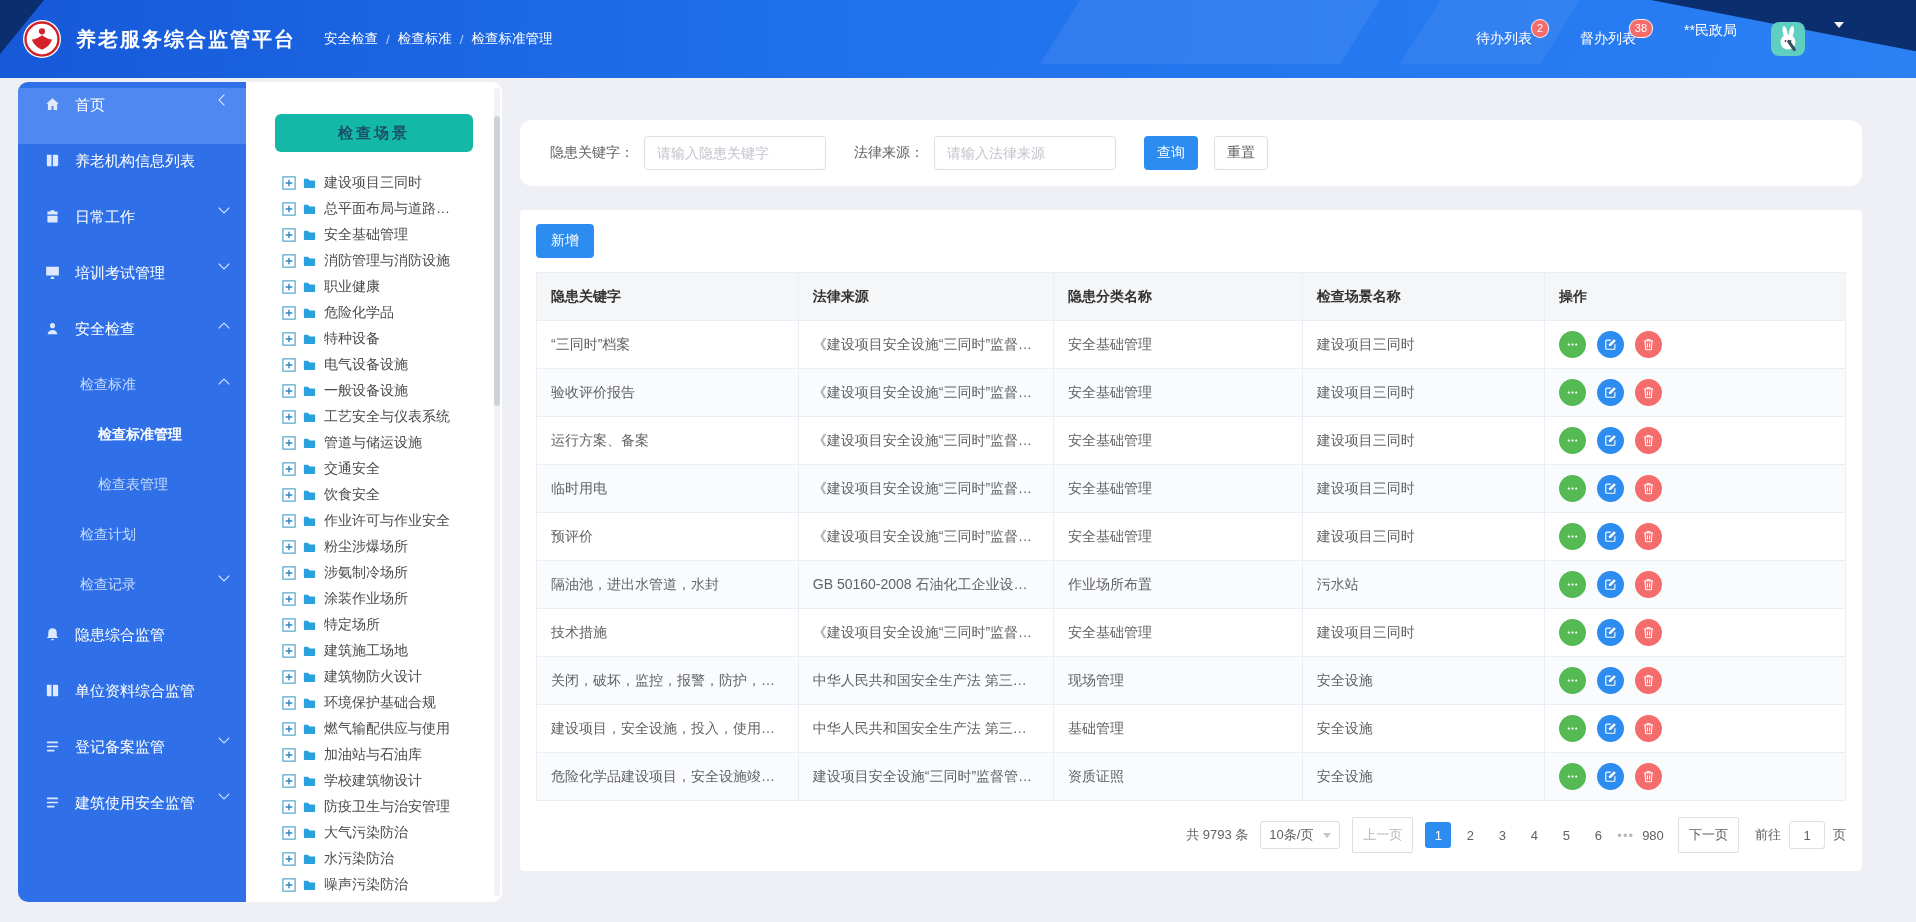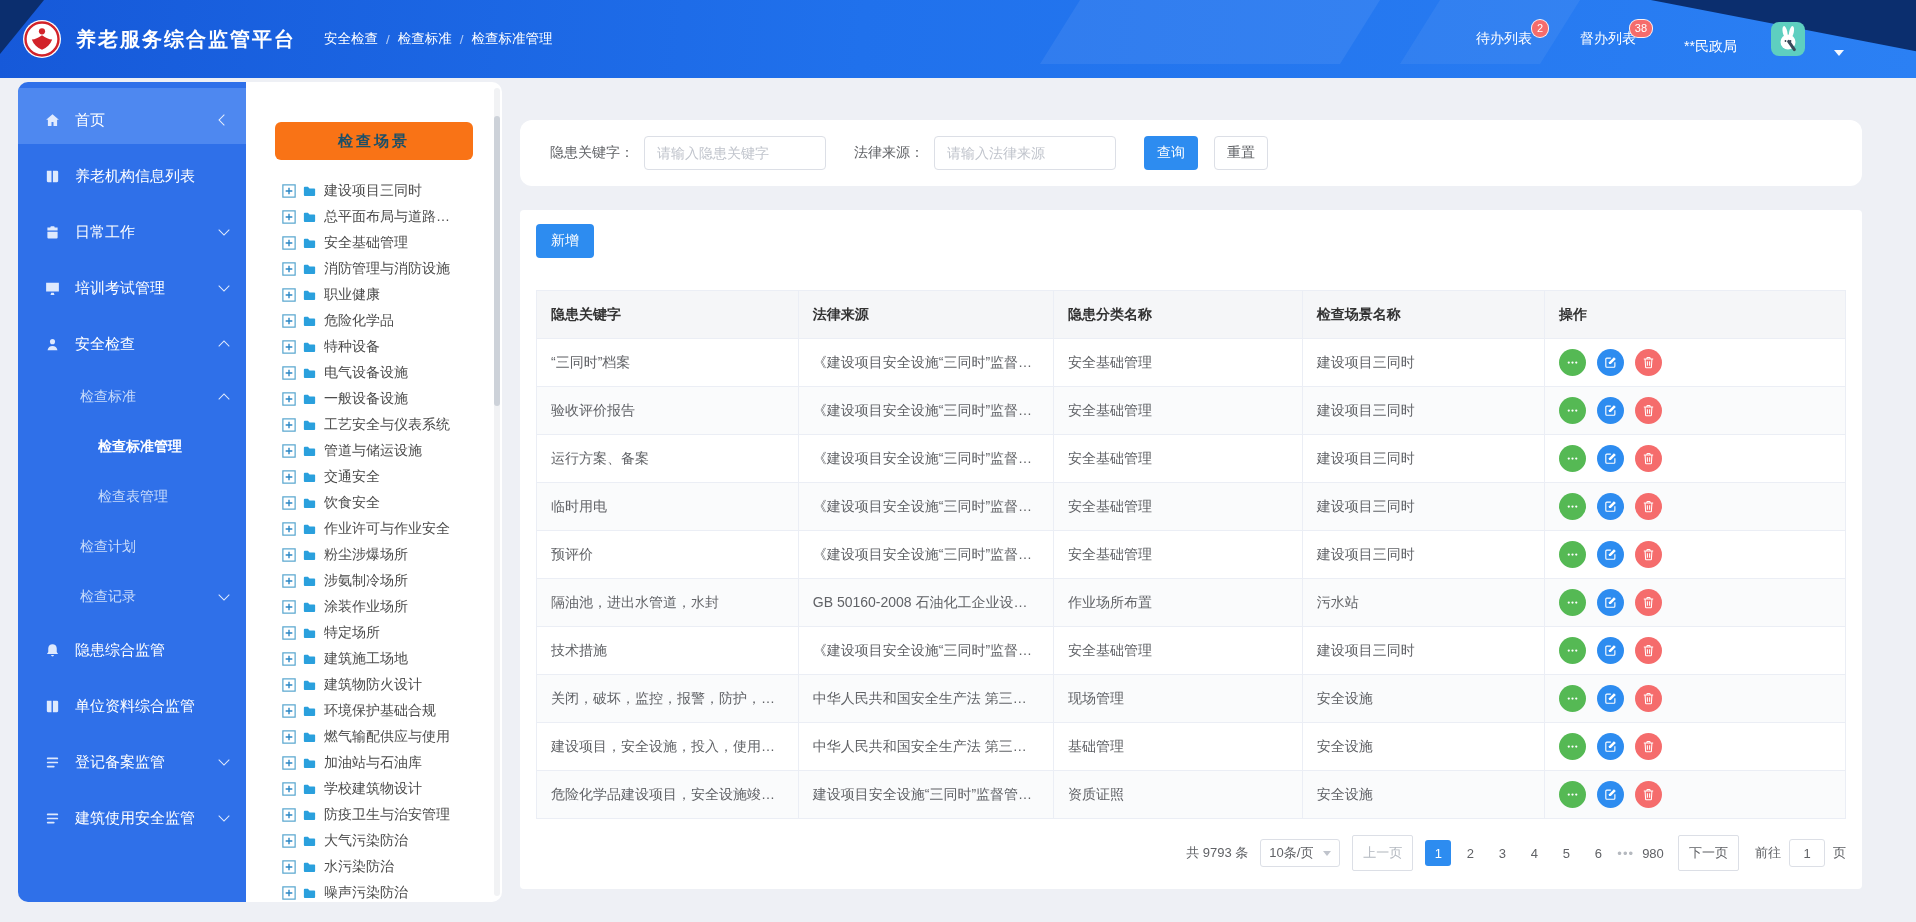--- a/index.html
+++ b/index.html
@@ -25,48 +25,48 @@
   .hcontent{position:relative;z-index:2;display:flex;align-items:center;width:100%;}
   .logo{width:40px;height:40px;flex:none;}
   .app-title{color:#fff;font-size:20px;font-weight:bold;letter-spacing:2px;margin-left:14px;}
   .breadcrumb{display:flex;align-items:center;margin-left:28px;font-size:13.5px;color:#fff;gap:8px;}
   .breadcrumb .sep{color:rgba(255,255,255,.65);}
   .breadcrumb .crumb{cursor:pointer;}
   .hnav{margin-left:auto;display:flex;align-items:center;padding-right:72px;}
   .hnav-item{position:relative;color:#fff;font-size:14px;margin-left:48px;cursor:pointer;}
   .badge{position:absolute;top:-11px;right:-17px;background:#f56c6c;color:#fff;font-size:11px;
     line-height:1;padding:3px 5px;border-radius:9px;border:1px solid rgba(255,255,255,.9);}
-  .huser{display:flex;align-items:flex-end;margin-left:48px;color:#fff;font-size:14px;cursor:pointer;gap:20px;}
+  .huser{display:flex;align-items:flex-start;margin-left:48px;color:#fff;font-size:14px;cursor:pointer;gap:20px;}
   .huser .uname{margin-right:14px;}
   .avatar{width:34px;height:34px;display:inline-block;}
   .caret-down{width:0;height:0;border-left:5px solid transparent;border-right:5px solid transparent;
     border-top:6px solid rgba(255,255,255,.95);margin-left:9px;}
 
   
   .sidebar{position:absolute;left:18px;top:82px;width:228px;height:820px;background:#2f70e9;
     border-radius:10px 0 0 10px;overflow:hidden;padding-top:6px;}
-  .menu-item{display:flex;align-items:center;height:56px;padding:8px 18px 0 26px;color:#fff;
+  .menu-item{display:flex;align-items:flex-start;height:56px;padding:8px 18px 0 26px;color:#fff;
     font-size:15px;cursor:pointer;}
   .menu-item.active0{background:#4e88f0;}
   .menu-icon{width:17px;height:17px;margin-right:14px;flex:none;opacity:.95;}
   .menu-icon svg{width:100%;height:100%;display:block;color:#e8f0ff;}
   .menu-label{flex:1;white-space:nowrap;overflow:hidden;}
   .menu-item.lv1{height:50px;padding-left:62px;color:#c9dcfa;font-size:14px;}
   .menu-item.lv2{height:50px;padding-left:80px;color:#c9dcfa;font-size:14px;}
   .menu-item.lv2.active2{color:#fff;font-weight:bold;}
   .chev{width:8px;height:8px;border-right:1.6px solid rgba(255,255,255,.85);
     border-bottom:1.6px solid rgba(255,255,255,.85);flex:none;margin-left:8px;}
   .chev.down{transform:rotate(45deg);margin-top:-4px;}
   .chev.up{transform:rotate(-135deg);margin-top:4px;}
   .chev.left{transform:rotate(135deg);}
 
   
   .tree-panel{position:absolute;left:246px;top:82px;width:256px;height:820px;background:#fff;
     border-radius:0 10px 10px 0;overflow:hidden;}
-  .scene-btn{width:198px;height:38px;margin:40px auto 0;background:#f97316;border-radius:6px;
+  .scene-btn{width:198px;height:38px;margin:32px auto 0;background:#14b8a6;border-radius:6px;
     display:flex;align-items:center;justify-content:center;font-size:15px;color:#1b4f68;
     letter-spacing:3px;cursor:pointer;font-weight:bold;}
   .tree-list{margin-top:18px;padding-left:36px;}
   .tree-item{display:flex;align-items:center;height:26px;font-size:14px;color:#4c4c4c;
     white-space:nowrap;overflow:hidden;width:214px;cursor:pointer;}
   .plus-box{width:14px;height:14px;flex:none;margin-right:5px;}
   .plus-box svg{width:100%;height:100%;display:block;}
   .folder{width:17px;height:15px;flex:none;margin-right:6px;color:#2aa0dd;}
   .folder svg{width:100%;height:100%;display:block;}
   .tree-label{overflow:hidden;text-overflow:ellipsis;}
@@ -81,21 +81,21 @@
   .f-label.second{margin-left:28px;}
   .f-input{width:182px;height:34px;border:1px solid #dcdfe6;border-radius:4px;margin-left:10px;
     padding:0 12px;font-size:14px;color:#333;background:#fff;}
   .btn-query{margin-left:28px;width:54px;height:34px;background:#2d8cf0;color:#fff;border:none;
     border-radius:4px;font-size:14px;}
   .btn-reset{margin-left:16px;width:54px;height:34px;background:#fff;color:#606266;
     border:1px solid #dcdfe6;border-radius:4px;font-size:14px;}
 
   .content-card{margin-top:24px;background:#fff;border-radius:4px;padding:14px 16px 18px;}
   .btn-add{width:58px;height:34px;background:#2d8cf0;color:#fff;border:none;border-radius:4px;
-    font-size:14px;margin-bottom:32px;}
+    font-size:14px;margin-bottom:14px;}
   table.grid{width:100%;border-collapse:collapse;table-layout:fixed;}
   table.grid th{background:#f5f6f8;height:48px;text-align:left;padding:0 14px;font-size:14px;
     color:#333;font-weight:bold;border:1px solid #ebeef5;}
   table.grid td{height:48px;padding:0 14px;font-size:14px;color:#606266;border:1px solid #ebeef5;
     white-space:nowrap;overflow:hidden;text-overflow:ellipsis;background:#fff;}
   table.grid tr:nth-child(even) td{background:#fafbfc;}
   .col-k{width:20%;}.col-l{width:19.5%;}.col-c{width:19%;}.col-s{width:18.5%;}.col-a{width:23%;}
   .action-btn{width:27px;height:27px;border-radius:50%;border:none;display:inline-flex;
     align-items:center;justify-content:center;margin-right:11px;padding:0;vertical-align:middle;}
   .action-btn svg{width:15px;height:15px;display:block;}

